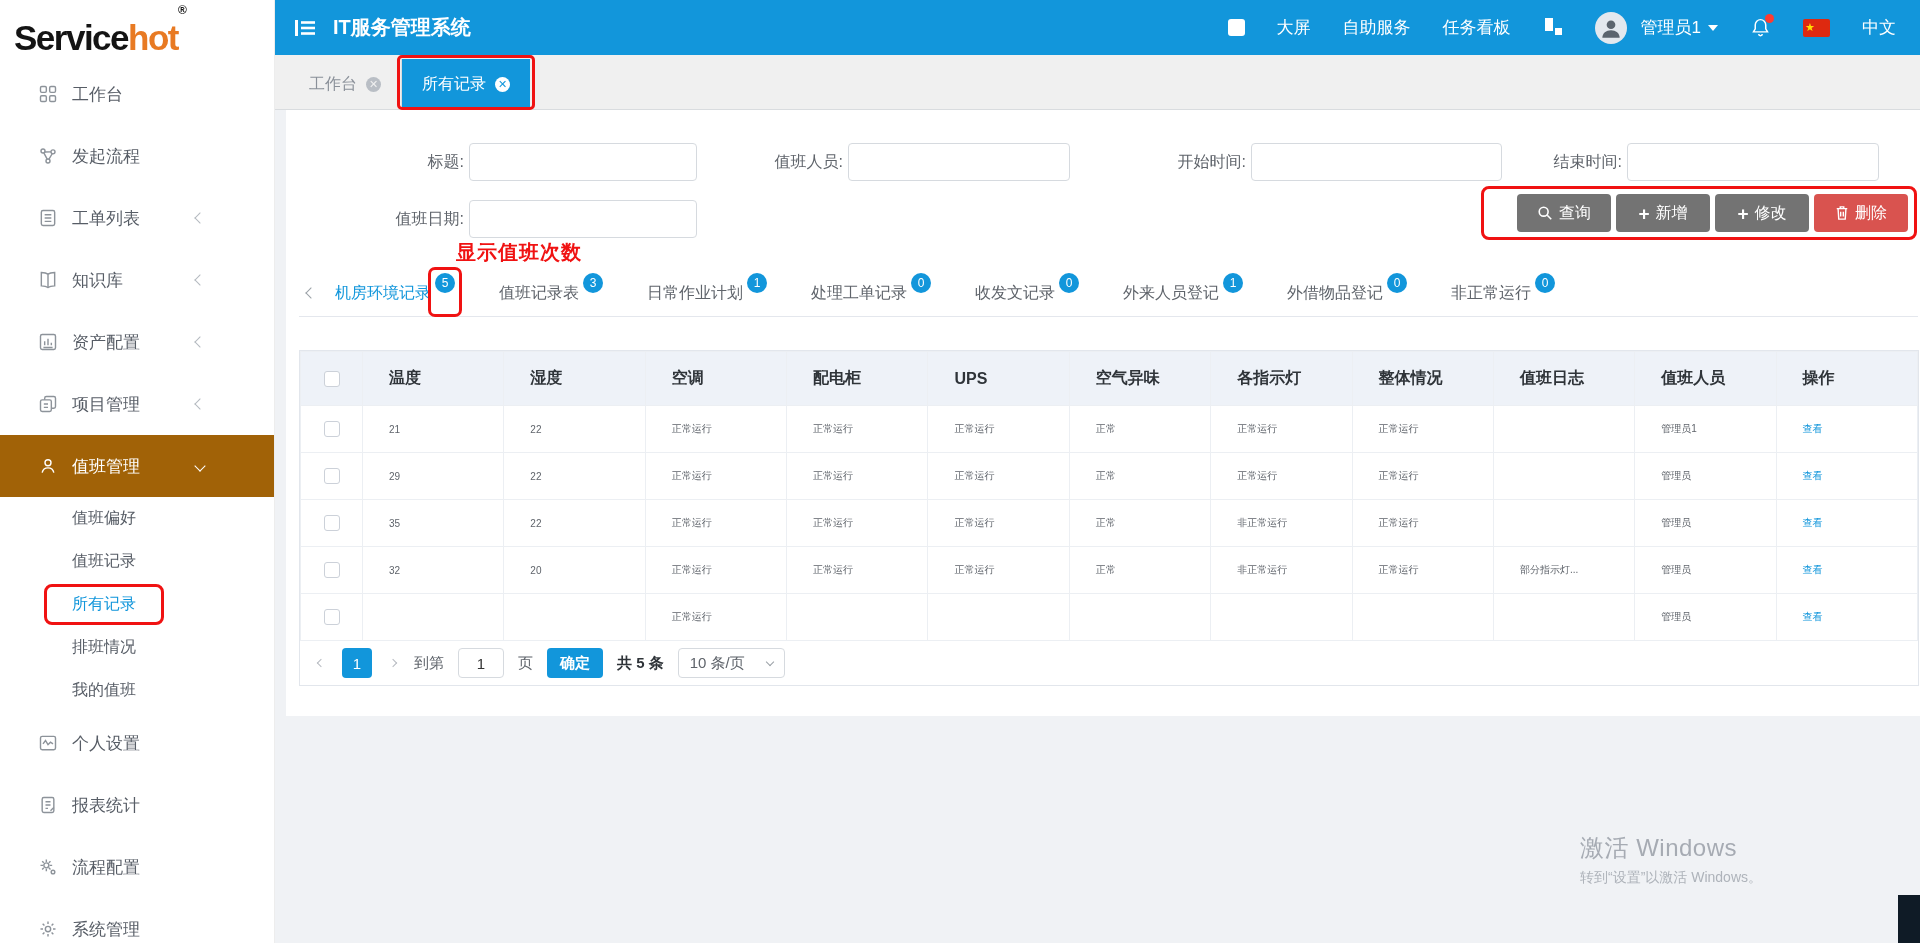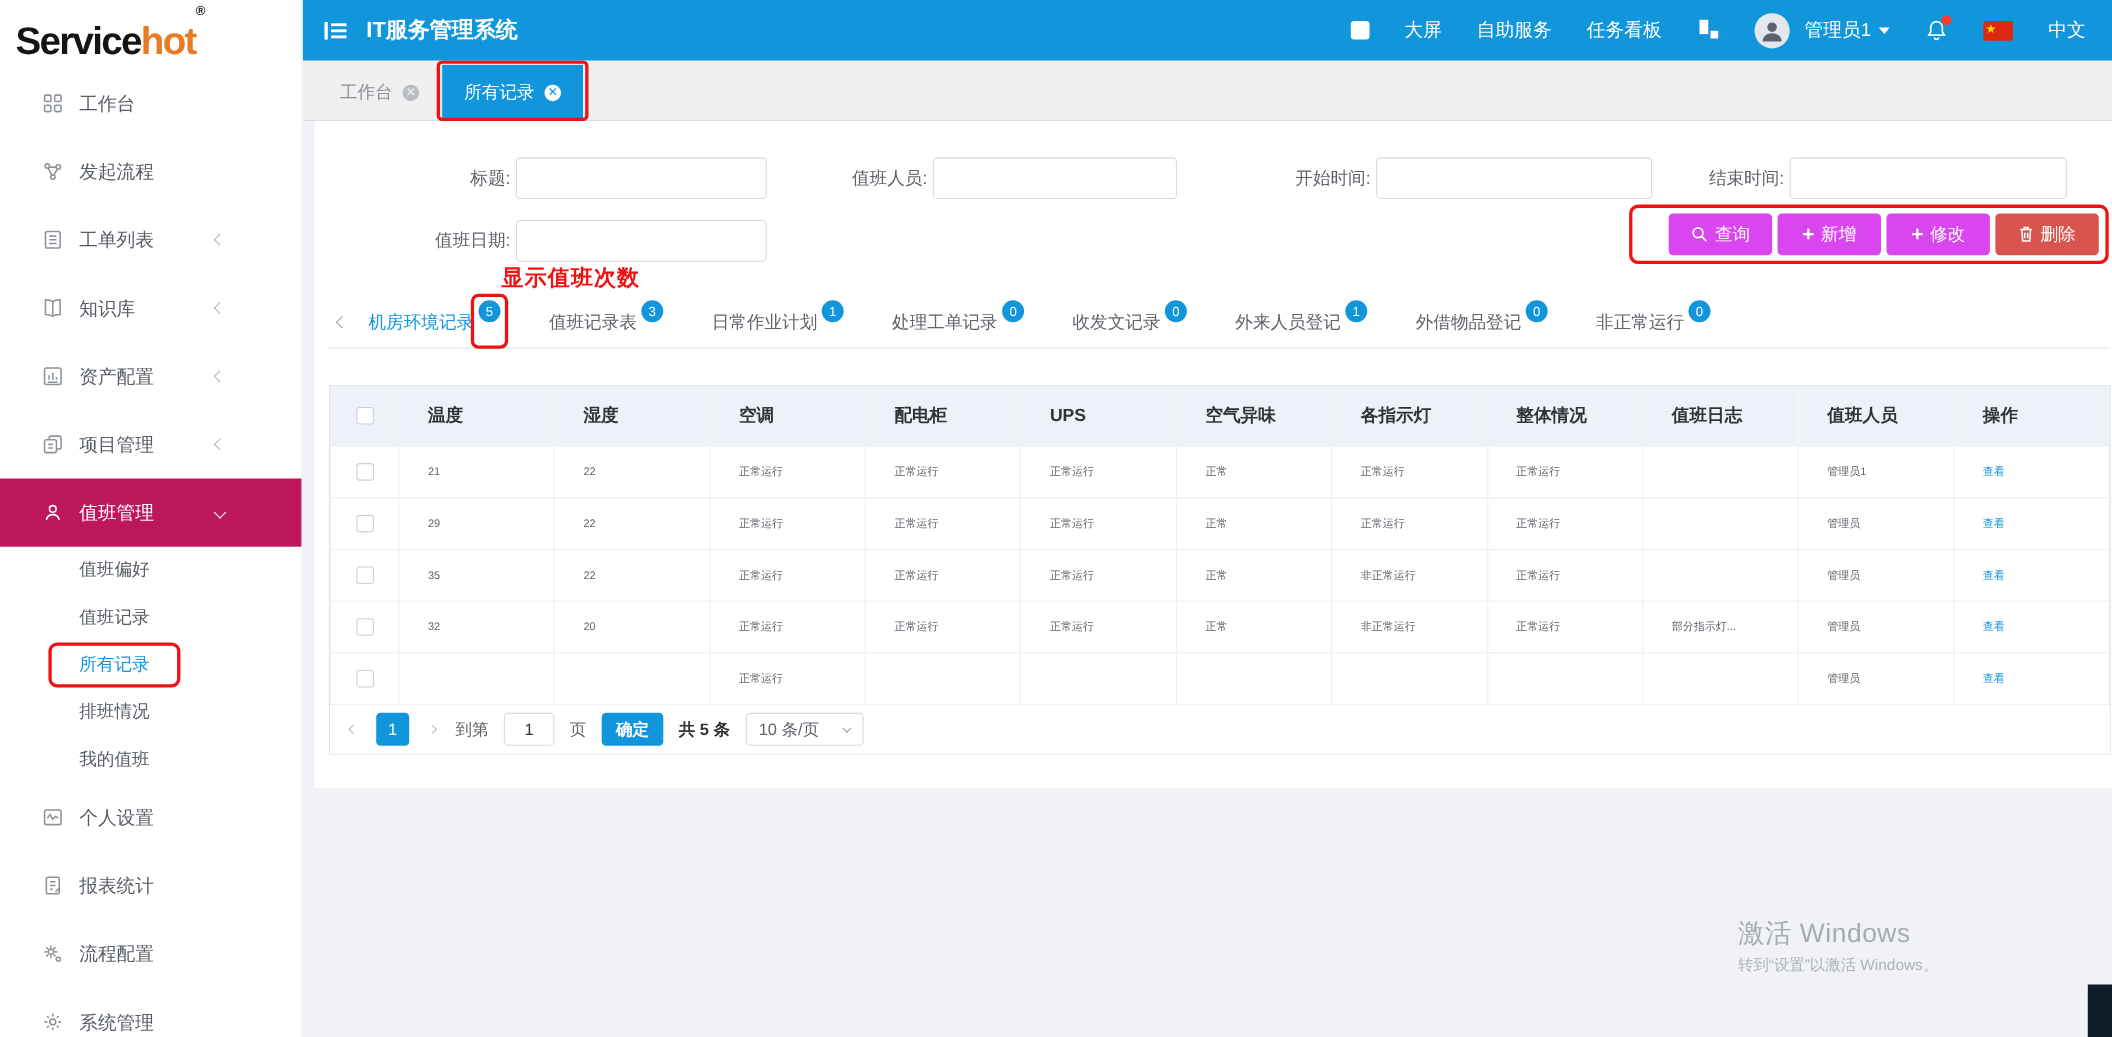--- a/index.html
+++ b/index.html
@@ -8,21 +8,21 @@
 
   
   .sidebar{position:absolute;left:0;top:0;width:275px;height:943px;background:#fff;border-right:1px solid #ededed;z-index:5}
   .logo{height:55px;display:flex;align-items:flex-end;padding-left:14px;font-size:35px;font-weight:bold;letter-spacing:-1.5px;line-height:1}
   .logo .p1{color:#141414}
   .logo .p2{color:#e87a23}
   .logo .reg{font-size:12px;color:#141414;align-self:flex-start;margin-top:4px;letter-spacing:0}
   .snav{padding-top:8px}
   .snav-item{position:relative;height:62px;display:flex;align-items:center;padding-left:38px;gap:14px;color:#575d66;font-size:17px;cursor:pointer}
   .snav-item .sicon{width:20px;height:20px;color:#8d939a;flex:none;display:inline-flex}
-  .snav-item.active{background:#be185d;color:#fff}
+  .snav-item.active{background:#a16207;color:#fff}
   .snav-item.active .sicon{color:#fff}
   .snav-item .chv{position:absolute;right:70px;color:#b4b9bf}
   .snav-item.active .chv{color:#fff}
   .ssub-item{position:relative;height:43px;display:flex;align-items:center;padding-left:72px;color:#575d66;font-size:16px;cursor:pointer}
   .ssub-item.active{color:#1296db}
   .chv{display:inline-block;width:8px;height:8px;border-right:1.7px solid currentColor;border-bottom:1.7px solid currentColor}
   .chv.left{transform:rotate(135deg)}
   .chv.right{transform:rotate(-45deg)}
   .chv.down{transform:rotate(45deg)}
   .chv.sm{width:6px;height:6px}
@@ -59,21 +59,21 @@
   .fg{position:absolute;height:40px;display:flex;align-items:center}
   .fg label{font-size:16px;color:#5f646b;text-align:right;display:inline-block}
   .fg .inp{height:38px;border:1px solid #d6dadf;border-radius:4px;background:#fff;margin-left:5px;font-size:15px;color:#333;padding:0 8px;outline:none}
   .fg1{left:13px;top:32px}  .fg1 label{width:165px} .fg1 .inp{width:228px}
   .fg2{left:380px;top:32px} .fg2 label{width:177px} .fg2 .inp{width:222px}
   .fg3{left:790px;top:32px} .fg3 label{width:170px} .fg3 .inp{width:251px}
   .fg4{left:1160px;top:32px}.fg4 label{width:176px} .fg4 .inp{width:252px}
   .fg5{left:13px;top:89px}  .fg5 label{width:165px} .fg5 .inp{width:228px}
 
   .btns{position:absolute;left:1231px;top:84px;display:flex;gap:5px}
-  .btn{height:38px;width:94px;border:none;border-radius:4px;background:#d946ef;color:#fff;font-size:16px;display:flex;align-items:center;justify-content:center;gap:6px;cursor:pointer;font-family:inherit}
+  .btn{height:38px;width:94px;border:none;border-radius:4px;background:#737373;color:#fff;font-size:16px;display:flex;align-items:center;justify-content:center;gap:6px;cursor:pointer;font-family:inherit}
   .btn.danger{background:#d9534f}
   .btn .plus{font-size:19px;font-weight:bold;line-height:1}
   .annot-btns{position:absolute;left:1195px;top:76px;width:436px;height:54px;border:3px solid #f01212;border-radius:8px;pointer-events:none}
   .annot-text{position:absolute;left:170px;top:129px;color:#f01212;font-size:20px;font-weight:600;letter-spacing:1px}
 
   .subtabs{position:absolute;left:13px;right:13px;top:160px;height:47px;border-bottom:1px solid #e4e7ed;display:flex;align-items:center;gap:44px;padding-left:8px}
   .st-scroll{color:#9aa0a6;margin-right:-24px;cursor:pointer}
   .subtab{position:relative;font-size:16px;color:#5f646b;padding-right:24px;cursor:pointer;white-space:nowrap}
   .subtab.active{color:#1296db}
   .st-badge{position:absolute;top:-10px;right:0;min-width:20px;height:20px;border-radius:10px;background:#1296db;color:#fff;font-size:12px;display:flex;align-items:center;justify-content:center;line-height:1}

